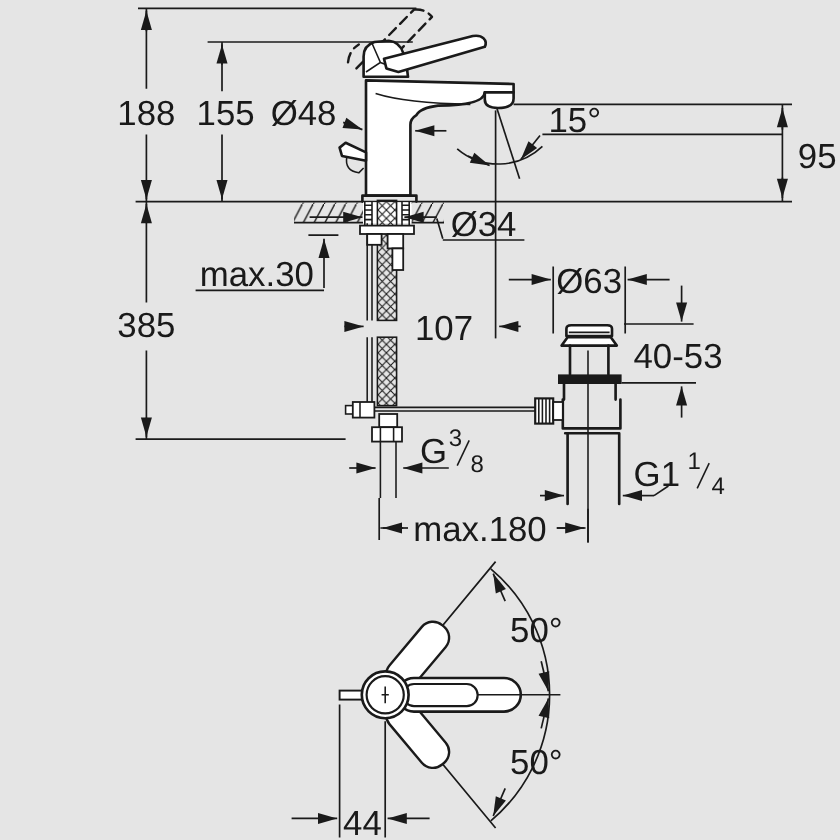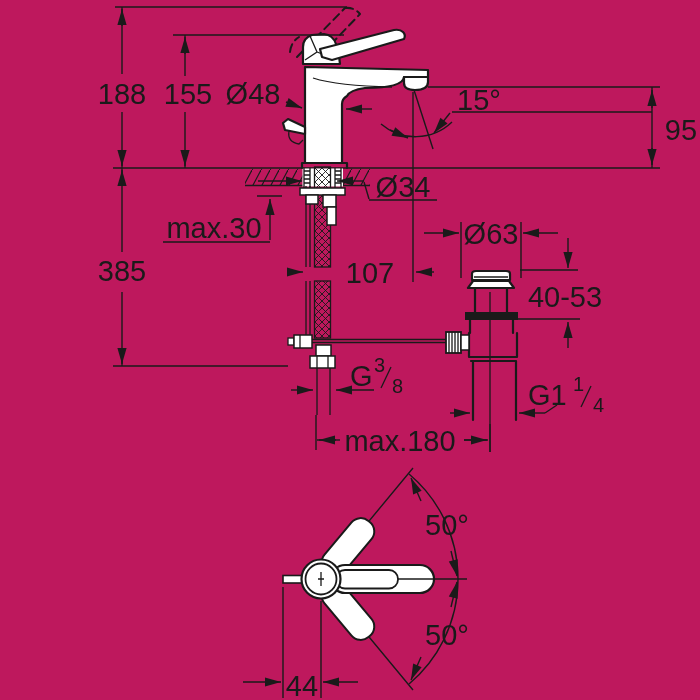--- a/index.html
+++ b/index.html
@@ -1,16 +1,16 @@
 <!DOCTYPE html>
 <html><head>
 <meta charset="utf-8">
 <style>
   html,body{margin:0;padding:0;background:#ffffff;}
-  .stage{position:relative;width:700px;height:700px;background:#be185d;overflow:hidden;}
+  .stage{position:relative;width:700px;height:700px;background:#e5e5e5;overflow:hidden;}
   svg{display:block;}
   text{font-family:"Liberation Sans","DejaVu Sans",sans-serif;fill:#1a1a1a;}
   .lbl{font-size:29px;}
   .frac{font-size:20px;}
   .obj{stroke:#1a1a1a;stroke-width:2.2;fill:none;stroke-linecap:round;stroke-linejoin:round;}
   .objf{stroke:#1a1a1a;stroke-width:2.2;fill:#ffffff;stroke-linejoin:round;}
   .thin{stroke:#1a1a1a;stroke-width:1.3;fill:none;}
   .dim{stroke:#1a1a1a;stroke-width:1.4;fill:none;}
   .dash{stroke:#1a1a1a;stroke-width:2;fill:none;stroke-dasharray:8 5;stroke-linecap:round;}
 </style>

